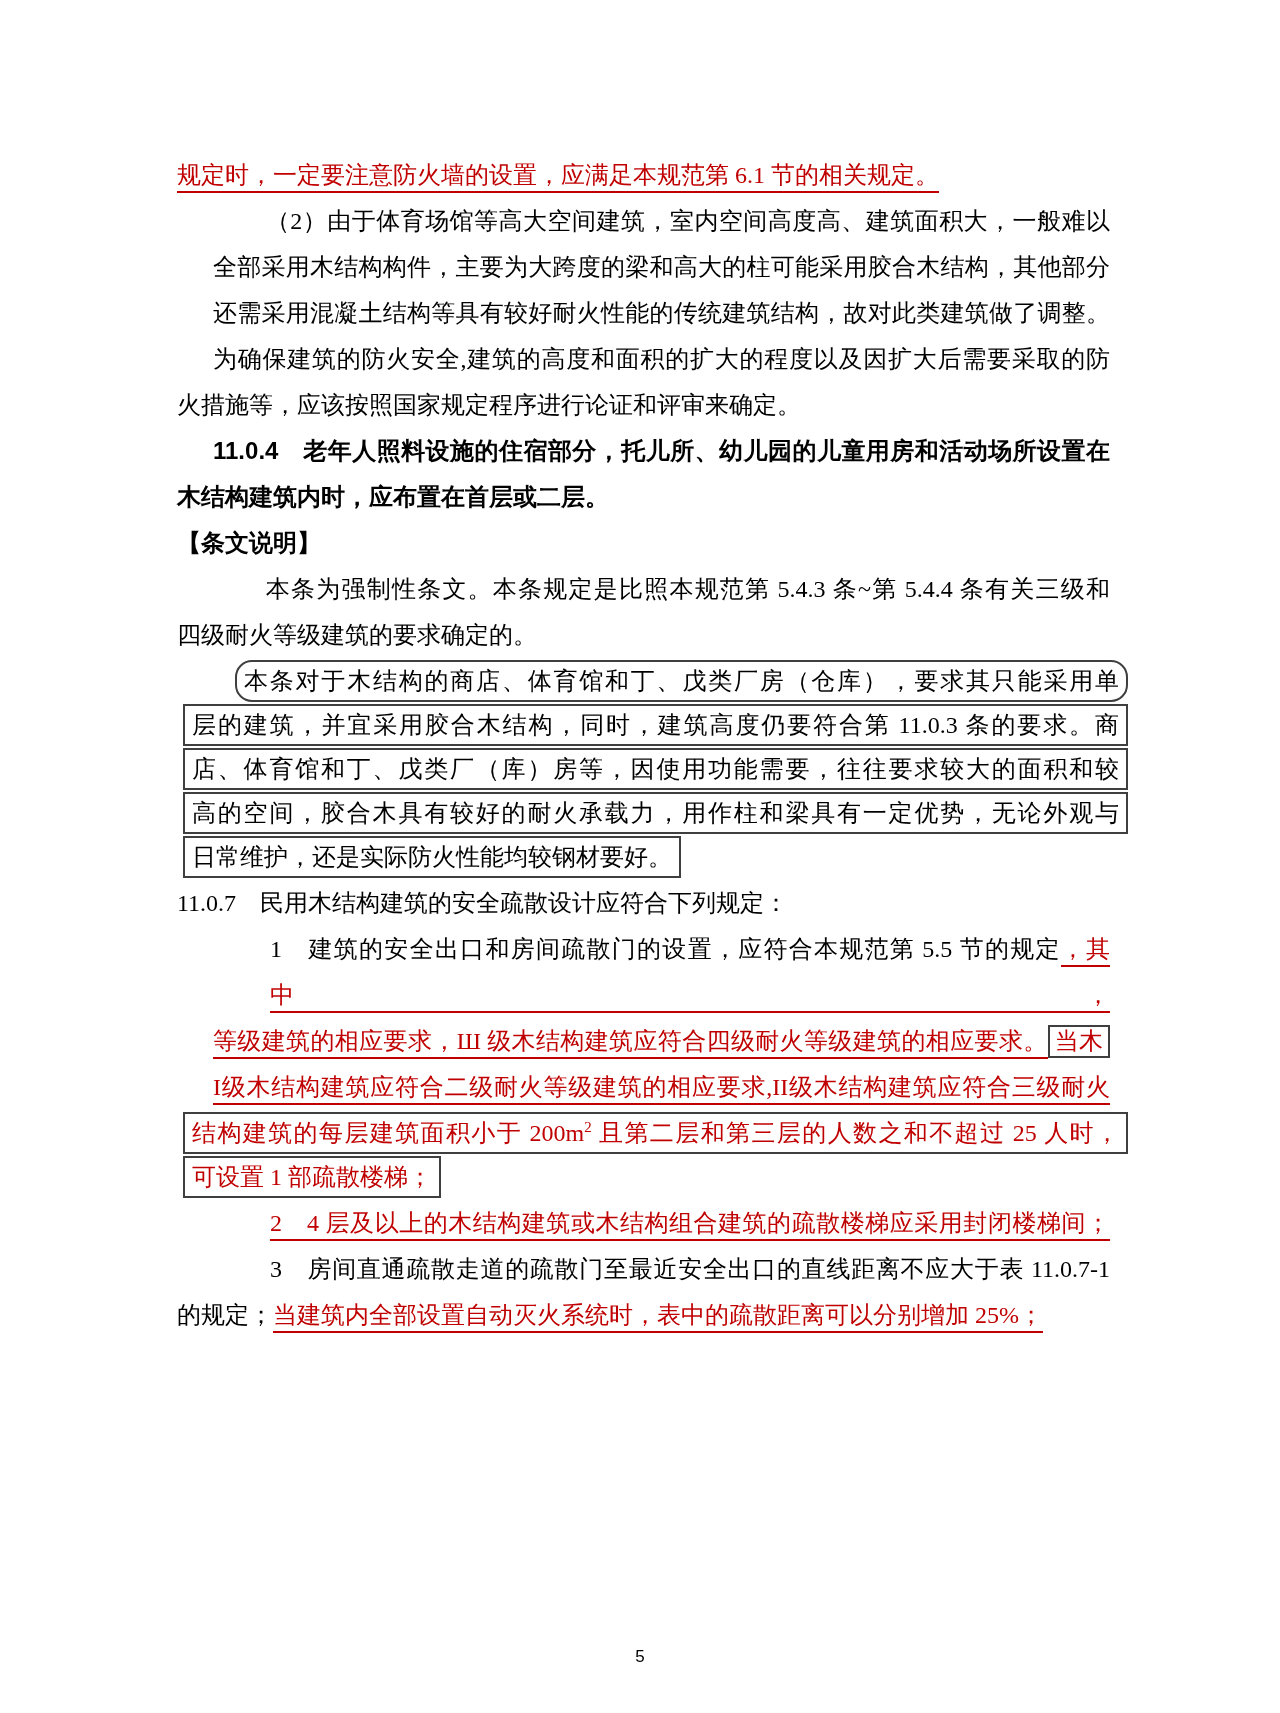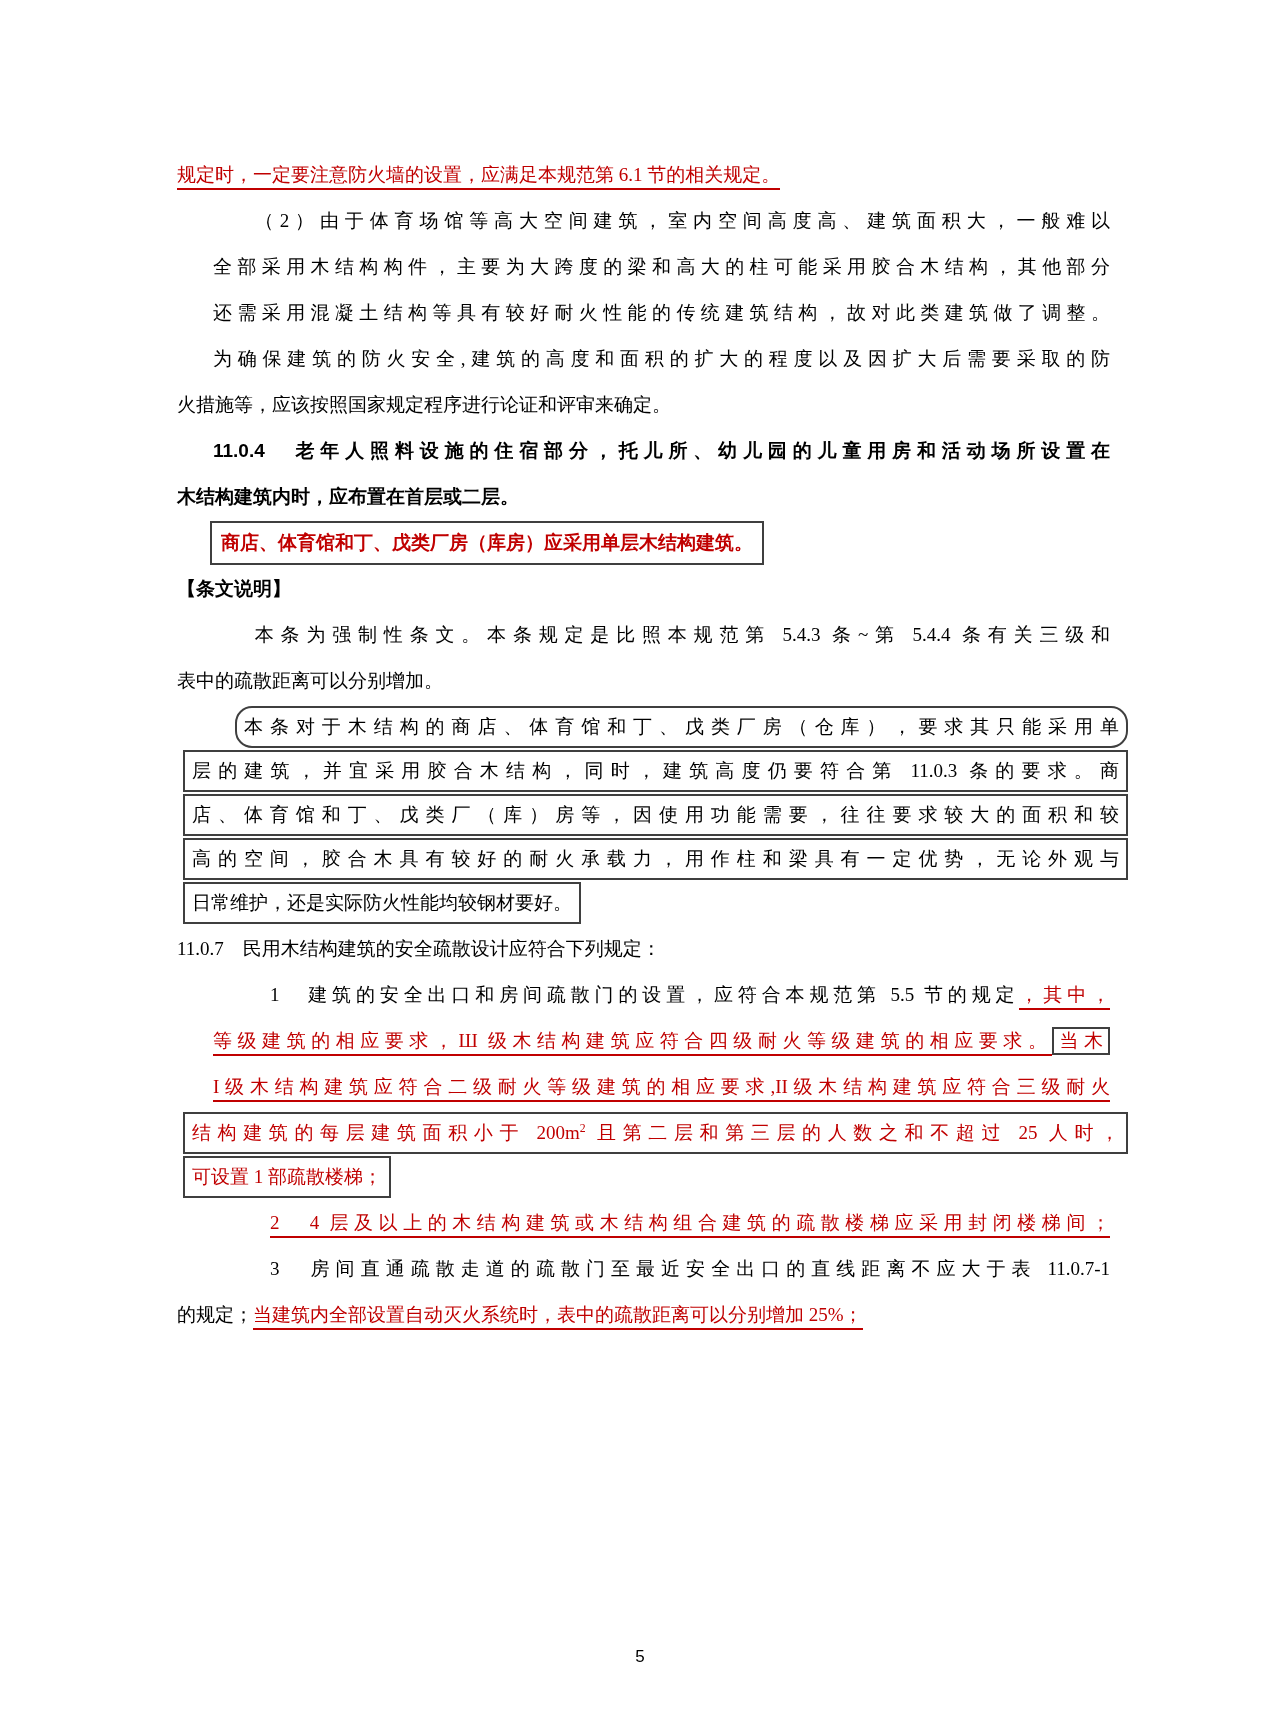--- a/index.html
+++ b/index.html
@@ -9,21 +9,21 @@
     width:1280px; height:1713px;
     background:#ffffff;
     font-family:"Liberation Serif","DejaVu Serif",serif;
     color:#000000;
     overflow:hidden;
   }
   .content {
     position:absolute;
     left:177px; top:152px;
     width:933px;
-    font-size:19px;
+    font-size:24px;
     line-height:46px;
     text-align:justify;
   }
   .line { text-align:justify; }
   .stretch { text-align-last:justify;margin-left:36px; }
   .ind  { padding-left:57px; }   
   .ind2 { text-indent:2.2em; }   
   .red { color:#c00000; }
   .ru  { color:#c00000; border-bottom:2px solid #c00000; padding-bottom:3px; }
   .h {
@@ -75,26 +75,25 @@
 
     <div class="line stretch ind2">（2）由于体育场馆等高大空间建筑，室内空间高度高、建筑面积大，一般难以</div>
     <div class="line stretch">全部采用木结构构件，主要为大跨度的梁和高大的柱可能采用胶合木结构，其他部分</div>
     <div class="line stretch">还需采用混凝土结构等具有较好耐火性能的传统建筑结构，故对此类建筑做了调整。</div>
     <div class="line stretch">为确保建筑的防火安全,建筑的高度和面积的扩大的程度以及因扩大后需要采取的防</div>
     <div class="line">火措施等，应该按照国家规定程序进行论证和评审来确定。</div>
 
     <div class="line stretch h">11.0.4　老年人照料设施的住宿部分，托儿所、幼儿园的儿童用房和活动场所设置在</div>
     <div class="line h">木结构建筑内时，应布置在首层或二层。</div>
 
-    <div class="redclausebox h red">商店、体育馆和丁、戊类厂房（库房）应采用单层木结构建筑。</div>
 
     <div class="line h">【条文说明】</div>
 
     <div class="line stretch ind2">本条为强制性条文。本条规定是比照本规范第 5.4.3 条~第 5.4.4 条有关三级和</div>
-    <div class="line">表中的疏散距离可以分别增加。</div>
+    <div class="line">四级耐火等级建筑的要求确定的。</div>
 
     <div class="boxline first stretch">本条对于木结构的商店、体育馆和丁、戊类厂房（仓库），要求其只能采用单</div>
     <div class="boxline stretch">层的建筑，并宜采用胶合木结构，同时，建筑高度仍要符合第 11.0.3 条的要求。商</div>
     <div class="boxline stretch">店、体育馆和丁、戊类厂（库）房等，因使用功能需要，往往要求较大的面积和较</div>
     <div class="boxline stretch">高的空间，胶合木具有较好的耐火承载力，用作柱和梁具有一定优势，无论外观与</div>
     <div class="boxline fit">日常维护，还是实际防火性能均较钢材要好。</div>
 
     <div class="line">11.0.7　民用木结构建筑的安全疏散设计应符合下列规定：</div>
 
     <div class="line stretch ind"><span>1　建筑的安全出口和房间疏散门的设置，应符合本规范第 5.5 节的规定</span><span class="ru">，其中，</span></div>

